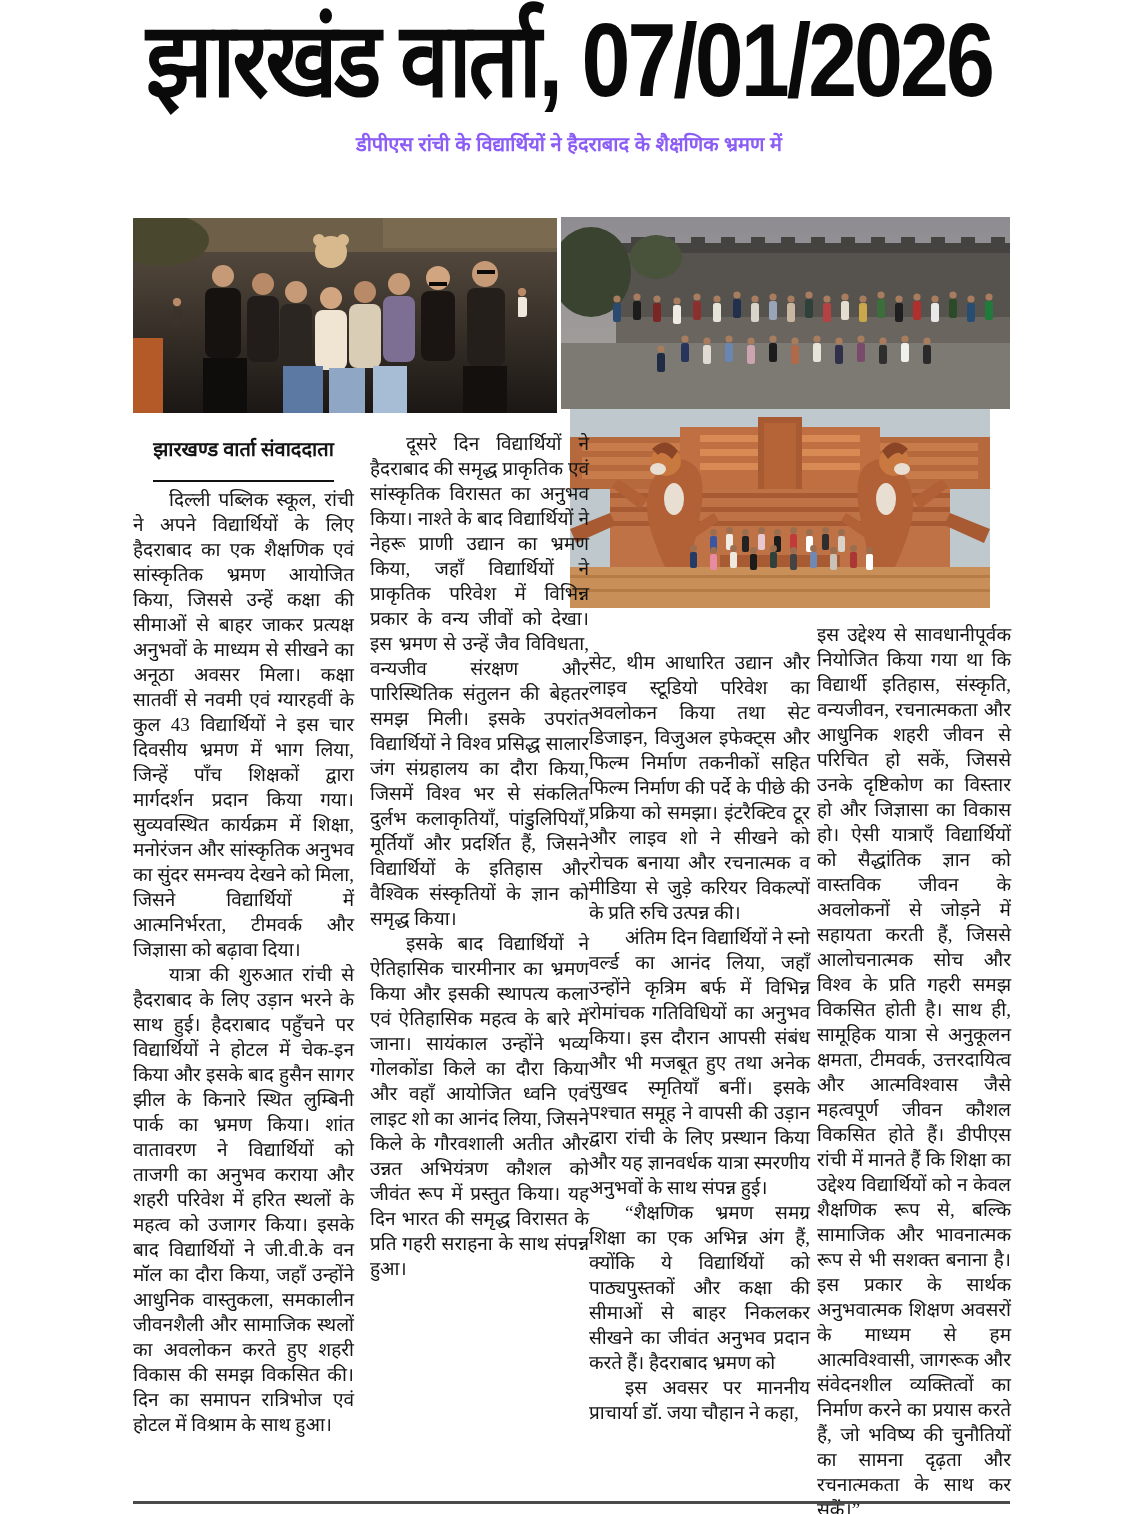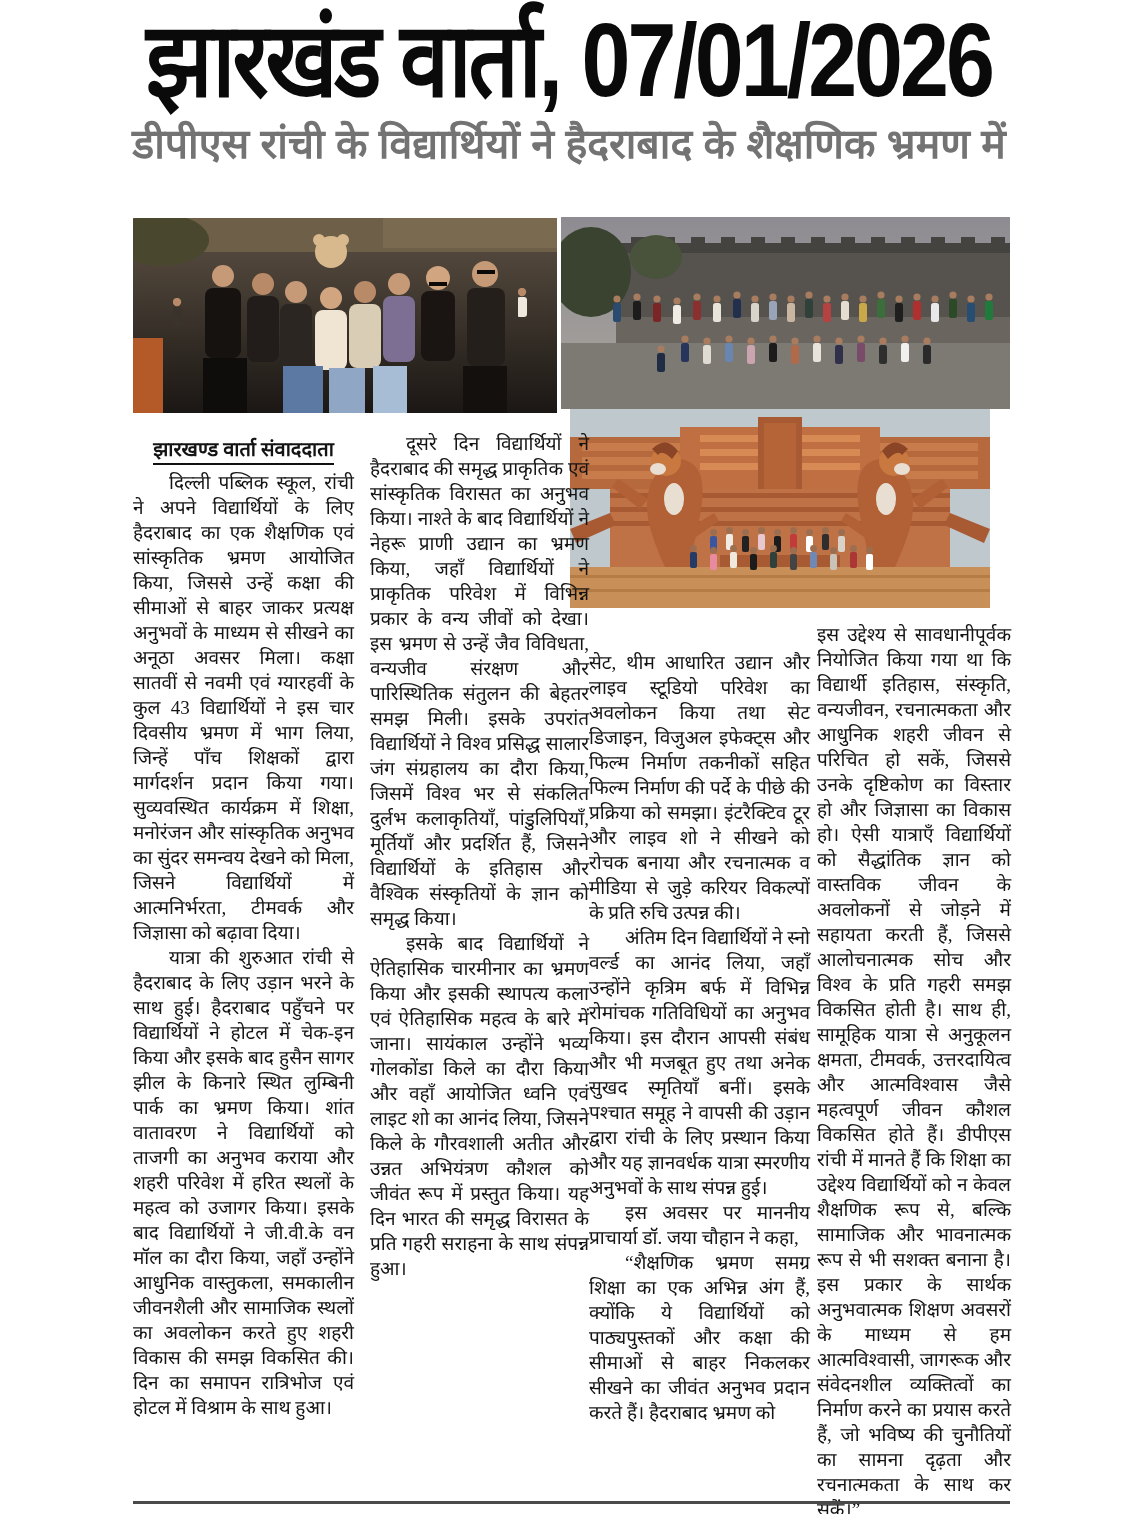--- a/index.html
+++ b/index.html
@@ -26,23 +26,23 @@
     white-space:nowrap;
     transform:scaleY(1.18);
     transform-origin:top center;
     color:#0a0a0a;
   }
   .headline {
     position:absolute; top:124px; left:60px; width:1018px;
     text-align:center;
     font-family:"Liberation Sans", sans-serif;
     font-weight:bold;
-    font-size:41px;
+    font-size:20px;
     line-height:40px;
-    color:#737373;
+    color:#8b5cf6;
   }
   .photo {
     position:absolute;
     overflow:hidden;
     background:#222;
   }
   .photo svg { display:block; width:100%; height:100%; }
   #photo-left  { left:133px; top:218px; width:424px; height:195px; }
   #photo-right { left:561px; top:217px; width:449px; height:192px; }
   #photo-monument { left:570px; top:409px; width:420px; height:199px; }
@@ -58,21 +58,21 @@
   #col-1 { left:133px; top:437px; width:221px; }
   #col-2 { left:362px; top:431px; width:219px;margin-left:8px; }
   #col-3 { left:589px; top:650px; width:221px; }
   #col-4 { left:817px; top:622px; width:194px; }
   .byline-wrap { text-align:center; margin-bottom:5px; }
   .byline {
     display:inline-block;
     font-weight:bold;
     font-size:20px;
     border-bottom:2px solid #111;
-    padding-bottom:1px;
+    padding-bottom:18px;
   }
   .bottom-rule {
     position:absolute;
     left:133px; top:1501px;
     width:877px; height:3px;
     background:#4a4a4a;
   }
 </style>
 </head>
 <body>
@@ -276,22 +276,22 @@
   </div>
 
   <div class="col" id="col-2">
     <p class="indent">दूसरे दिन विद्यार्थियों ने हैदराबाद की समृद्ध प्राकृतिक एवं सांस्कृतिक विरासत का अनुभव किया। नाश्ते के बाद विद्यार्थियों ने नेहरू प्राणी उद्यान का भ्रमण किया, जहाँ विद्यार्थियों ने प्राकृतिक परिवेश में विभिन्न प्रकार के वन्य जीवों को देखा। इस भ्रमण से उन्हें जैव विविधता, वन्यजीव संरक्षण और पारिस्थितिक संतुलन की बेहतर समझ मिली। इसके उपरांत विद्यार्थियों ने विश्व प्रसिद्ध सालार जंग संग्रहालय का दौरा किया, जिसमें विश्व भर से संकलित दुर्लभ कलाकृतियाँ, पांडुलिपियाँ, मूर्तियाँ और प्रदर्शित हैं, जिसने विद्यार्थियों के इतिहास और वैश्विक संस्कृतियों के ज्ञान को समृद्ध किया।</p>
     <p class="indent">इसके बाद विद्यार्थियों ने ऐतिहासिक चारमीनार का भ्रमण किया और इसकी स्थापत्य कला एवं ऐतिहासिक महत्व के बारे में जाना। सायंकाल उन्होंने भव्य गोलकोंडा किले का दौरा किया और वहाँ आयोजित ध्वनि एवं लाइट शो का आनंद लिया, जिसने किले के गौरवशाली अतीत और उन्नत अभियंत्रण कौशल को जीवंत रूप में प्रस्तुत किया। यह दिन भारत की समृद्ध विरासत के प्रति गहरी सराहना के साथ संपन्न हुआ।</p>
   </div>
 
   <div class="col" id="col-3">
     <p>सेट, थीम आधारित उद्यान और लाइव स्टूडियो परिवेश का अवलोकन किया तथा सेट डिजाइन, विजुअल इफेक्ट्स और फिल्म निर्माण तकनीकों सहित फिल्म निर्माण की पर्दे के पीछे की प्रक्रिया को समझा। इंटरैक्टिव टूर और लाइव शो ने सीखने को रोचक बनाया और रचनात्मक व मीडिया से जुड़े करियर विकल्पों के प्रति रुचि उत्पन्न की।</p>
     <p class="indent">अंतिम दिन विद्यार्थियों ने स्नो वर्ल्ड का आनंद लिया, जहाँ उन्होंने कृत्रिम बर्फ में विभिन्न रोमांचक गतिविधियों का अनुभव किया। इस दौरान आपसी संबंध और भी मजबूत हुए तथा अनेक सुखद स्मृतियाँ बनीं। इसके पश्चात समूह ने वापसी की उड़ान द्वारा रांची के लिए प्रस्थान किया और यह ज्ञानवर्धक यात्रा स्मरणीय अनुभवों के साथ संपन्न हुई।</p>
+    <p class="indent">“शैक्षणिक भ्रमण समग्र शिक्षा का एक अभिन्न अंग हैं, क्योंकि ये विद्यार्थियों को पाठ्यपुस्तकों और कक्षा की सीमाओं से बाहर निकलकर सीखने का जीवंत अनुभव प्रदान करते हैं। हैदराबाद भ्रमण को</p>
     <p class="indent">इस अवसर पर माननीय प्राचार्या डॉ. जया चौहान ने कहा,</p>
-    <p class="indent">“शैक्षणिक भ्रमण समग्र शिक्षा का एक अभिन्न अंग हैं, क्योंकि ये विद्यार्थियों को पाठ्यपुस्तकों और कक्षा की सीमाओं से बाहर निकलकर सीखने का जीवंत अनुभव प्रदान करते हैं। हैदराबाद भ्रमण को</p>
   </div>
 
   <div class="col" id="col-4">
     <p>इस उद्देश्य से सावधानीपूर्वक नियोजित किया गया था कि विद्यार्थी इतिहास, संस्कृति, वन्यजीवन, रचनात्मकता और आधुनिक शहरी जीवन से परिचित हो सकें, जिससे उनके दृष्टिकोण का विस्तार हो और जिज्ञासा का विकास हो। ऐसी यात्राएँ विद्यार्थियों को सैद्धांतिक ज्ञान को वास्तविक जीवन के अवलोकनों से जोड़ने में सहायता करती हैं, जिससे आलोचनात्मक सोच और विश्व के प्रति गहरी समझ विकसित होती है। साथ ही, सामूहिक यात्रा से अनुकूलन क्षमता, टीमवर्क, उत्तरदायित्व और आत्मविश्वास जैसे महत्वपूर्ण जीवन कौशल विकसित होते हैं। डीपीएस रांची में मानते हैं कि शिक्षा का उद्देश्य विद्यार्थियों को न केवल शैक्षणिक रूप से, बल्कि सामाजिक और भावनात्मक रूप से भी सशक्त बनाना है। इस प्रकार के सार्थक अनुभवात्मक शिक्षण अवसरों के माध्यम से हम आत्मविश्वासी, जागरूक और संवेदनशील व्यक्तित्वों का निर्माण करने का प्रयास करते हैं, जो भविष्य की चुनौतियों का सामना दृढ़ता और रचनात्मकता के साथ कर सकें।”</p>
   </div>
 
   <div class="bottom-rule"></div>
 
 </div>
 

